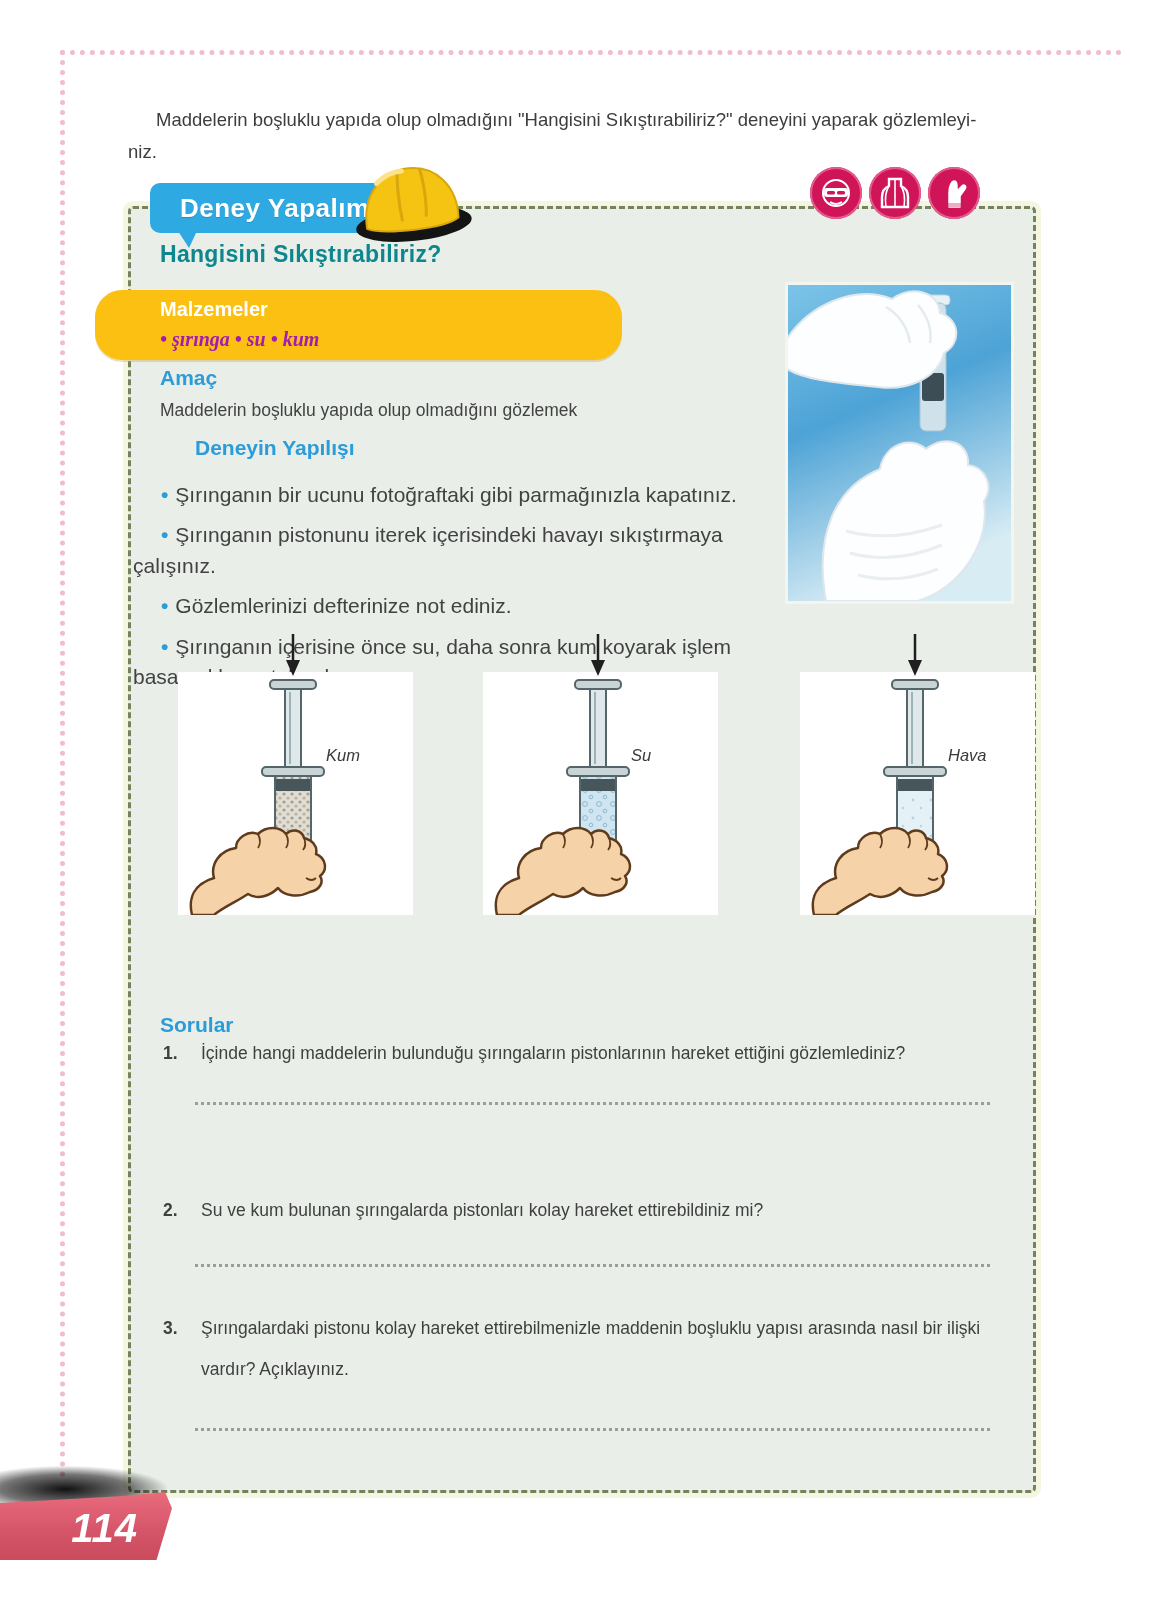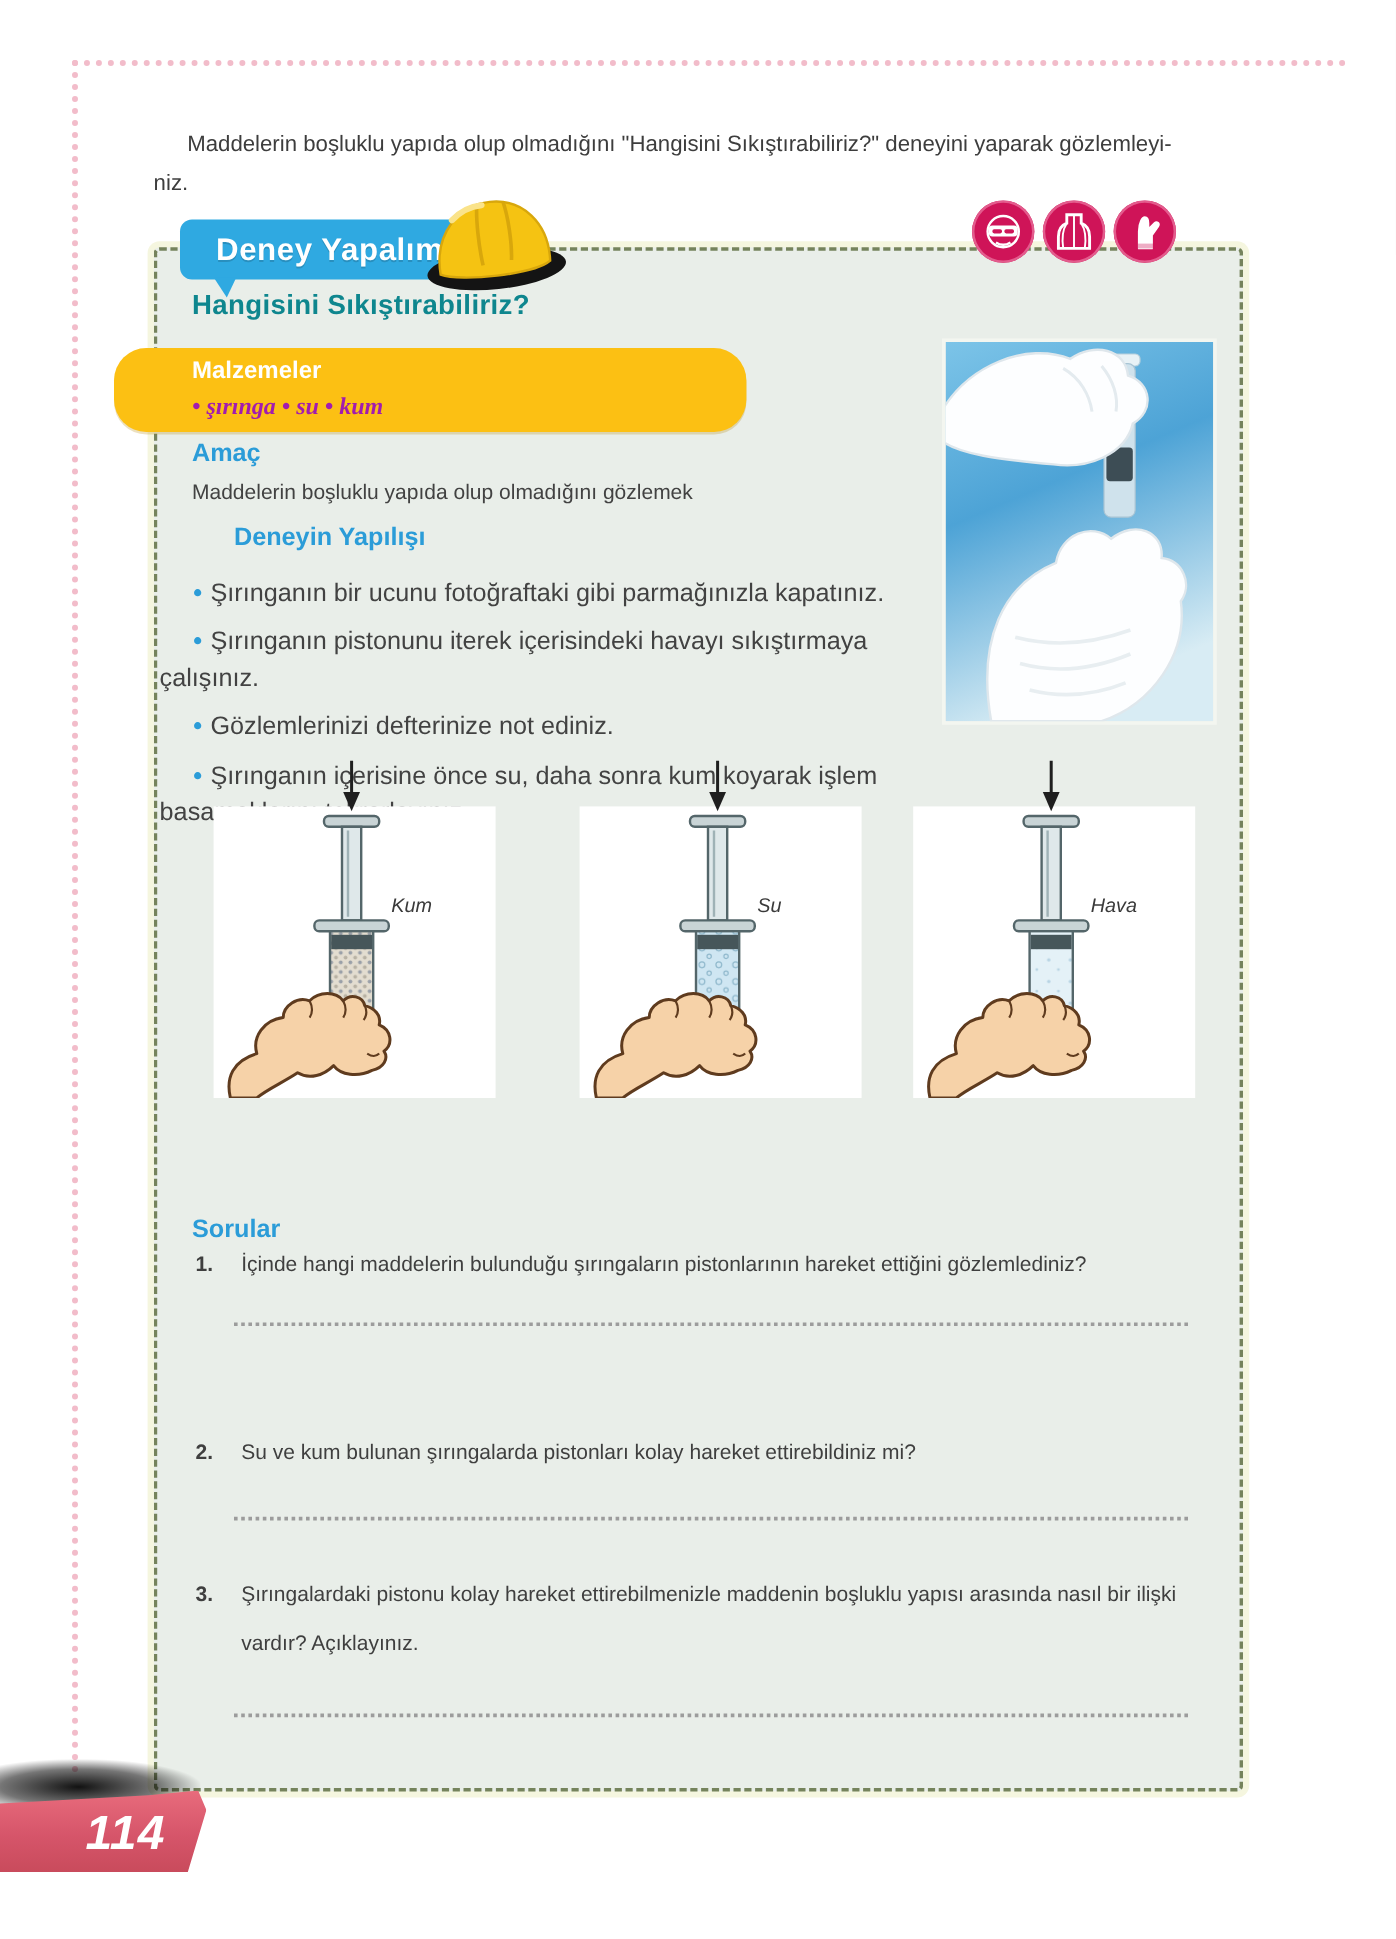--- a/index.html
+++ b/index.html
@@ -44,21 +44,21 @@
   .purpose-heading{left:160px;top:366px;}
   .purpose-text{left:160px;top:400px;font-size:17.5px;color:#424242;}
   .proc-heading{left:160px;top:436px;margin-left:35px;}
   .steps{left:133px;top:480px;width:648px;font-size:21px;color:#424242;line-height:1.45;}
   .step{text-indent:28px;margin-bottom:10px;}
   .step .dot{color:#2b9cd8;font-weight:bold;margin-right:7px;}
   
   .photo{left:785px;top:282px;width:223px;height:316px;border:3px solid #f3f6f0;box-sizing:content-box;}
   
   .fig-panel{top:632px;width:246px;height:283px;}
-  .fig1{left:178px;} .fig2{left:483px;} .fig3{left:761px;}
+  .fig1{left:178px;} .fig2{left:483px;} .fig3{left:800px;}
   .fig-bg{position:absolute;left:0;top:40px;width:235px;height:243px;background:#ffffff;}
   .fig-svg{position:absolute;left:0;top:0;width:235px;height:283px;}
   .fig-label{position:absolute;left:148px;top:114px;font-size:16.5px;font-style:italic;color:#3a3a3a;}
   
   .q-heading{left:160px;top:1013px;}
   .question{width:870px;font-size:17.5px;color:#3f3f3f;}
   .q1{left:163px;top:1043px;} .q2{left:163px;top:1200px;} .q3{left:163px;top:1308px;line-height:2.35;}
   .q-num{position:absolute;left:0;top:0;font-weight:bold;}
   .q3 .q-num{line-height:2.35;}
   .q-text{margin-left:38px;width:830px;}

